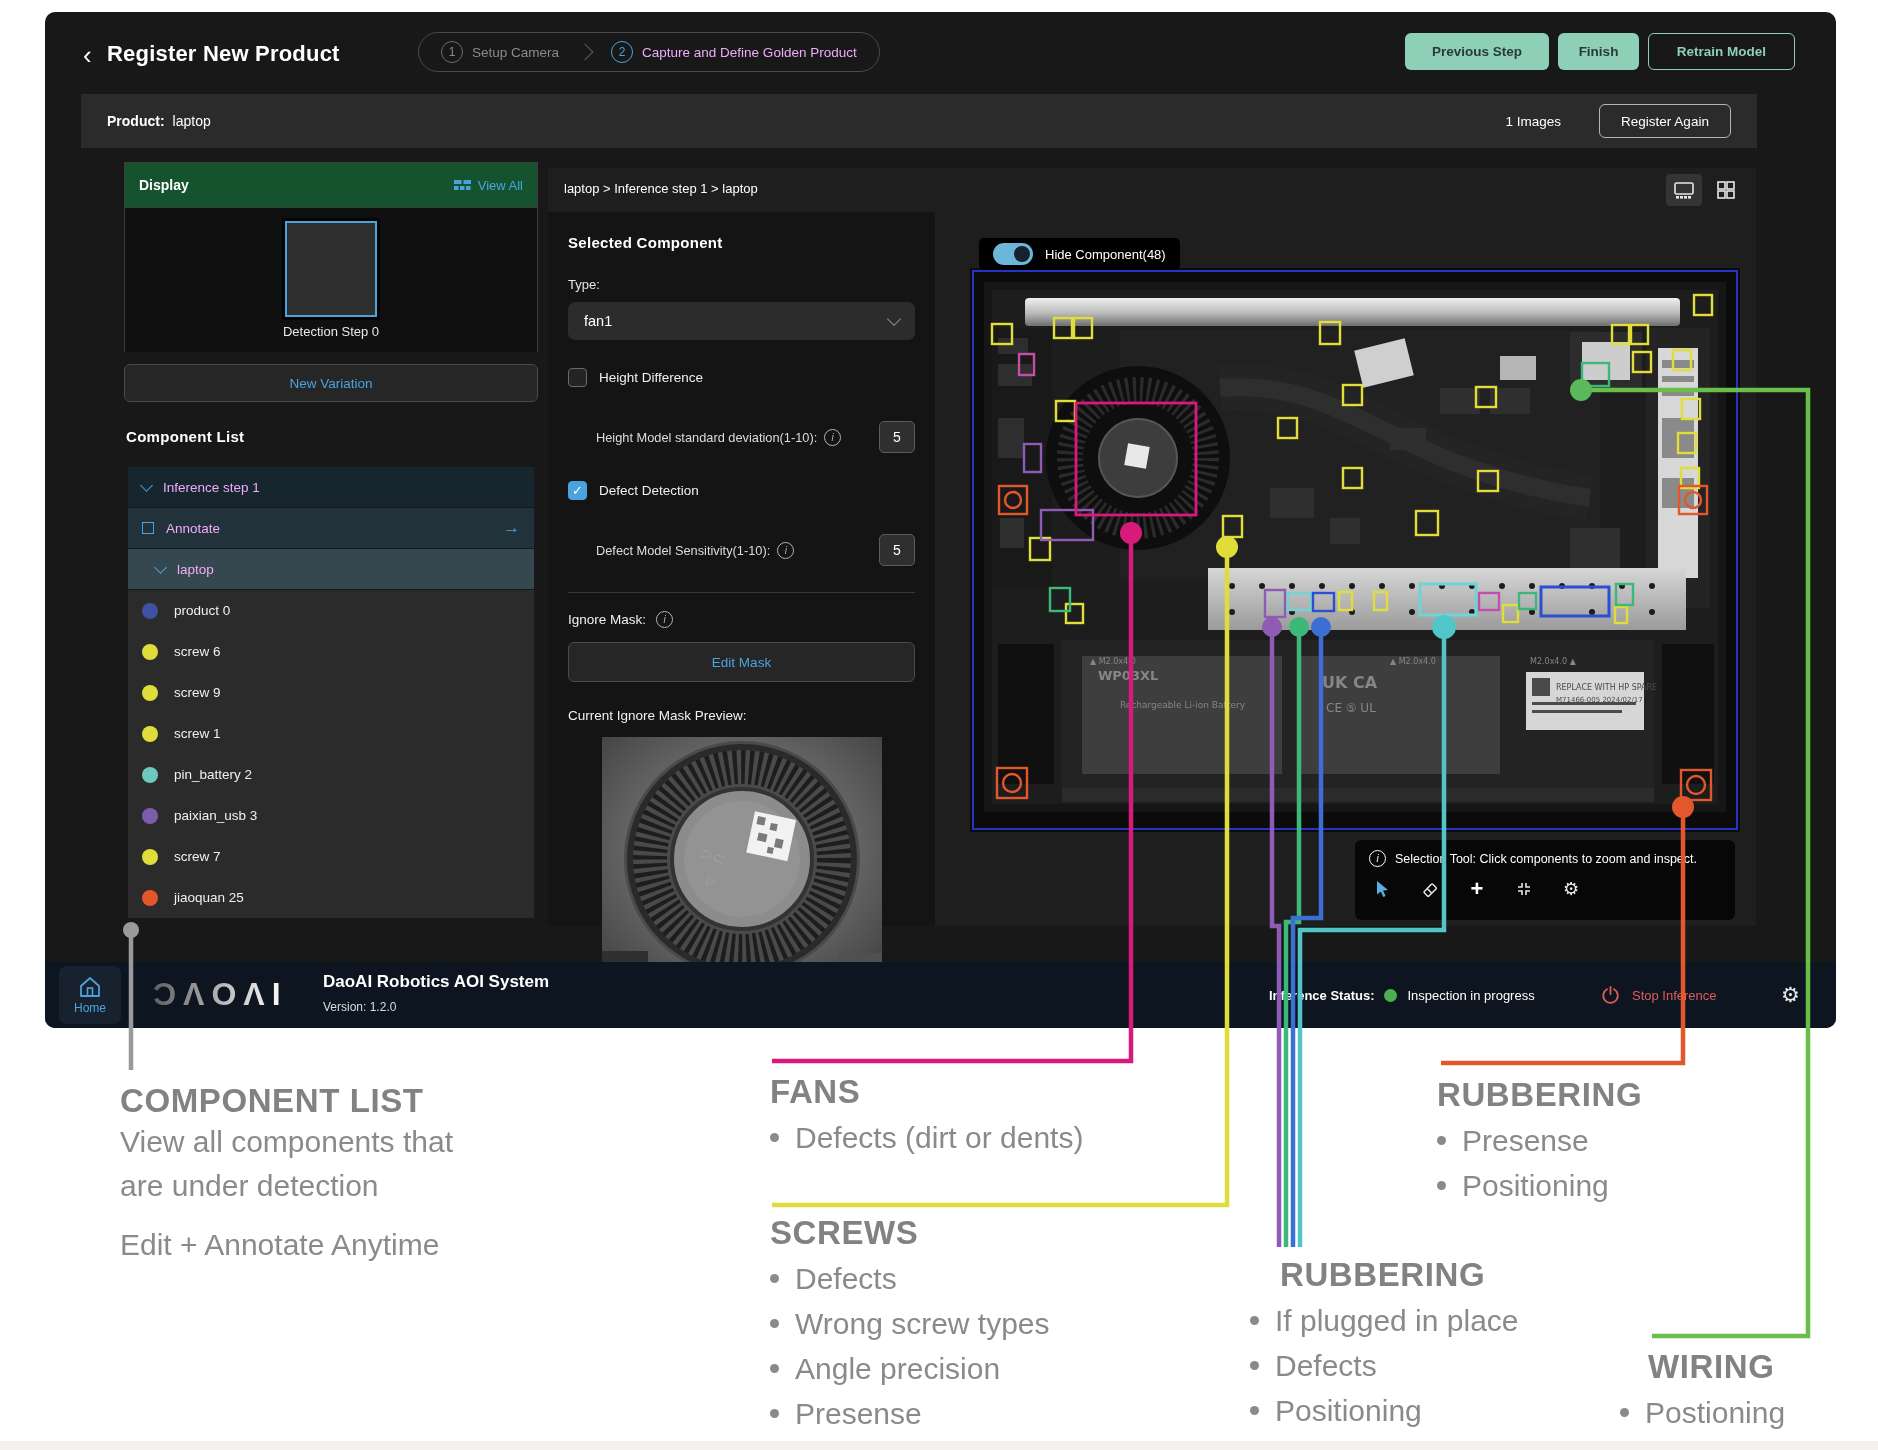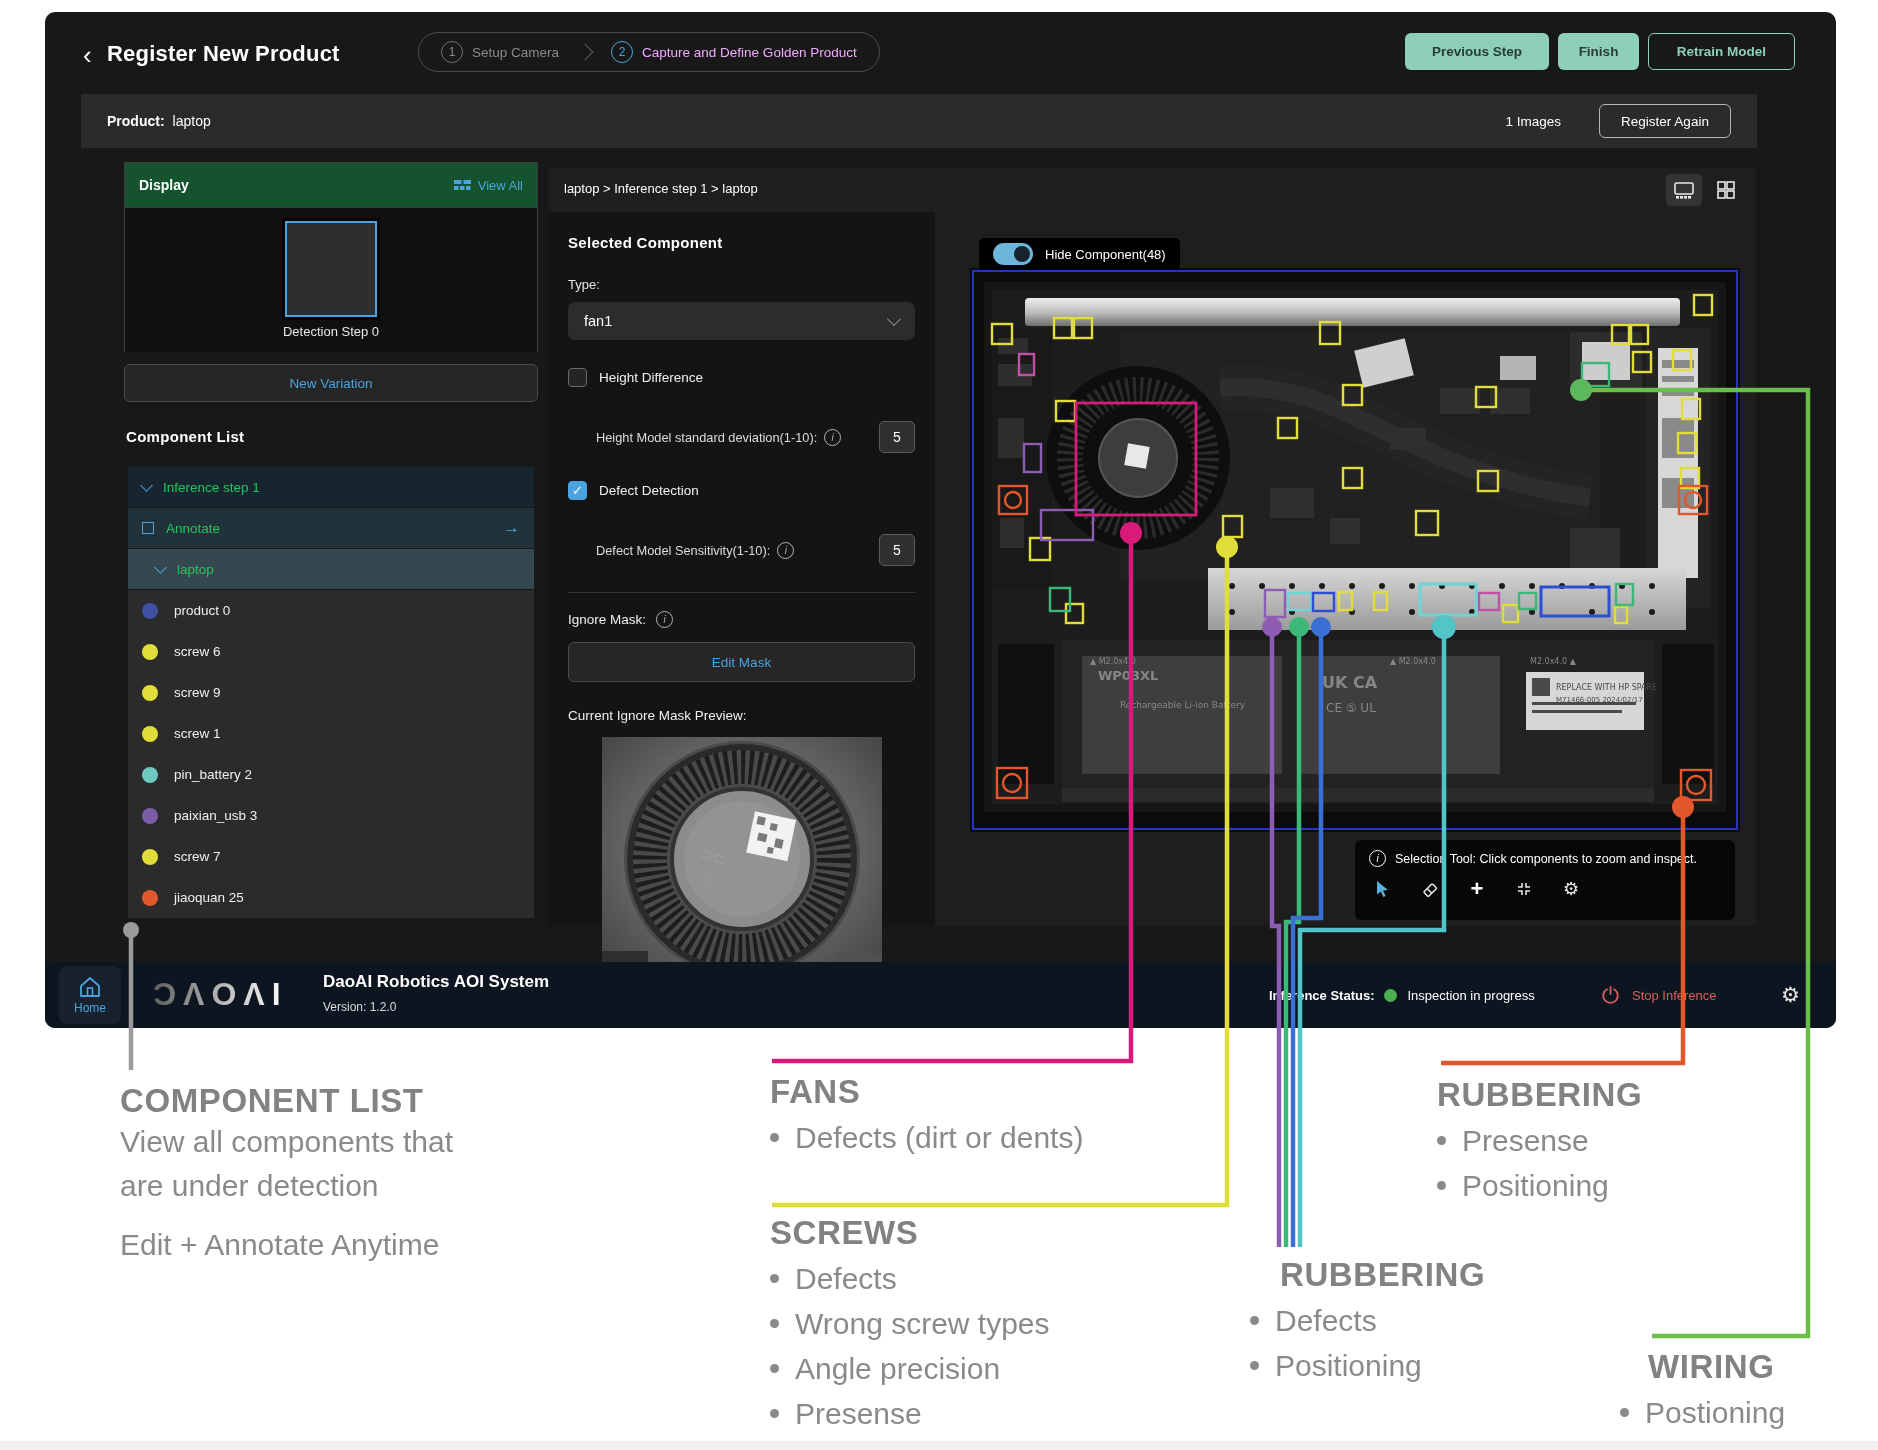--- a/index.html
+++ b/index.html
@@ -39,21 +39,21 @@
   .dp-body{height:144px;display:flex;flex-direction:column;align-items:center;justify-content:center;gap:7px;}
   .thumb{width:92px;height:96px;background:#2e2e2e;border:2px solid #4aa3df;box-sizing:border-box;box-shadow:0 0 0 3px #050505;}
   .thumb-cap{color:#e8e8e8;font-size:13px;}
   .btn-newvar{left:79px;top:352px;width:414px;height:38px;background:#262626;border:1px solid #4a4a4a;color:#4aa3df;font-weight:normal;font-size:13.5px;}
   .cl-heading{left:81px;top:416px;color:#fff;font-size:15px;font-weight:bold;letter-spacing:.3px;}
   .cl-wrap{left:83px;top:455px;width:406px;height:460px;overflow:hidden;}
   .cl-row{height:40px;display:flex;align-items:center;gap:12px;padding:0 14px;margin-bottom:1px;cursor:pointer;}
   .row-inference{background:#17262e;}
   .row-annotate{background:#22323b;justify-content:space-between;}
   .row-laptop{background:#35484f;}
-  .cl-row .txt{color:#22c55e;font-size:13.5px;}
+  .cl-row .txt{color:#f0abfc;font-size:13.5px;}
   .chev-d{width:8px;height:8px;border-right:1.8px solid #4aa3df;border-bottom:1.8px solid #4aa3df;transform:rotate(45deg);margin-top:-4px;}
   .ann-ic{width:12px;height:12px;border:1.6px solid #4aa3df;box-sizing:border-box;}
   .arrow-r{color:#4aa3df;font-size:17px;line-height:12px;}
   .row-laptop{padding-left:28px;}
   .cl-item{height:41px;background:#2b2b2b;display:flex;align-items:center;gap:16px;padding:0 14px;cursor:pointer;}
   .dot{width:16px;height:16px;border-radius:50%;flex:0 0 auto;}
   .cl-label{color:#f0f0f0;font-size:13.5px;}
   
   .right-region{left:503px;top:156px;width:1208px;height:758px;background:#1e1e1e;}
   .crumb{left:16px;top:13px;color:#fff;font-size:13px;}
@@ -660,20 +660,24 @@
           <span class="b-dot"></span>
           <span>Positioning</span>
         </div>
       </div>
   </div>
 
   <div class="abs ann" style="left:1280px;top:1256px;">
     <div class="ann-title">RUBBERING</div>
     <div style="margin-top:4px;margin-left:-30px;">
 
+    <div class="ann-li">
+          <span class="b-dot"></span>
+          <span>If plugged in place</span>
+        </div>
         <div class="ann-li">
           <span class="b-dot"></span>
           <span>Defects</span>
         </div>
         <div class="ann-li">
           <span class="b-dot"></span>
           <span>Positioning</span>
         </div>
       </div>
   </div>

